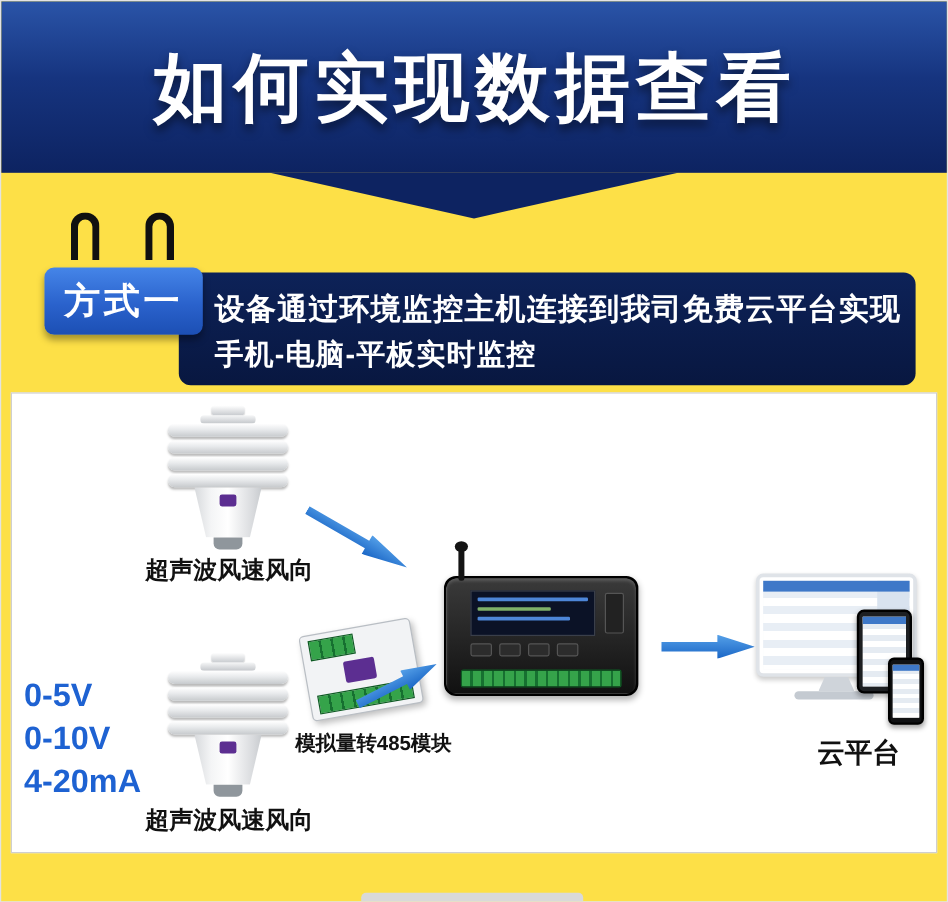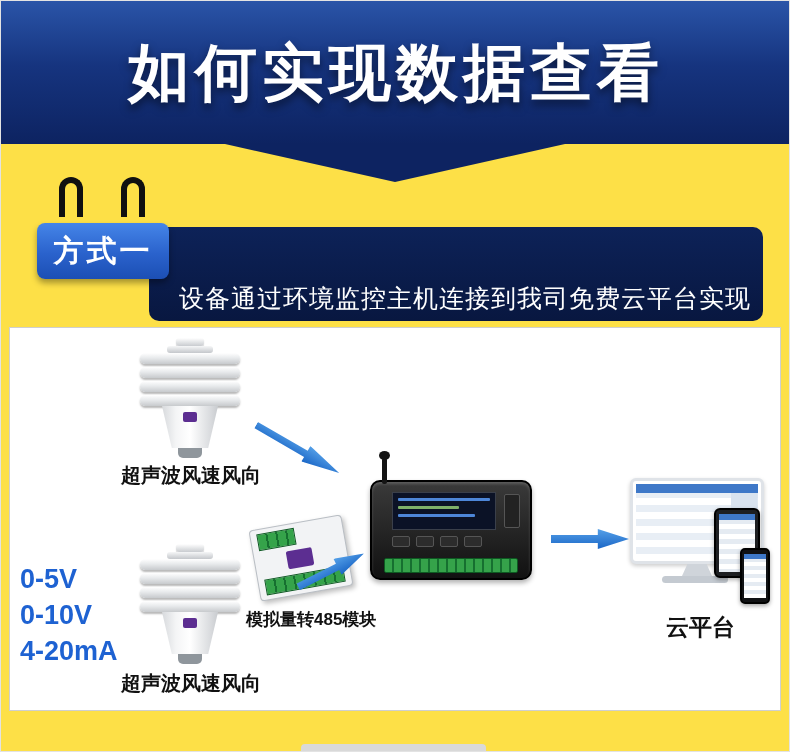--- a/index.html
+++ b/index.html
@@ -39,21 +39,21 @@
     border-radius:8px;box-shadow:0 4px 6px rgba(0,0,0,.35);
     display:flex;align-items:center;justify-content:center;z-index:6;
   }
   .method-tab span{color:#fff;font-size:30px;font-weight:700;letter-spacing:3px;white-space:nowrap;}
   .desc-panel{
     position:absolute;left:148px;top:226px;width:614px;height:94px;
     background:linear-gradient(180deg,#0d2258,#081740);
     border-radius:10px;z-index:5;box-sizing:border-box;
     padding:12px 0 0 30px;
   }
-  .desc-line{color:#ffffff;font-size:25px;font-weight:400;line-height:38px;letter-spacing:1px;white-space:nowrap;margin-top:40px;}
+  .desc-line{color:#ffffff;font-size:25px;font-weight:700;line-height:38px;letter-spacing:1px;white-space:nowrap;}
   .desc-line.line2{font-size:24px;}
   
   .diagram{
     position:absolute;left:8px;top:326px;width:772px;height:384px;
     background:#ffffff;border:1px solid #cfcfcf;box-sizing:border-box;
   }
   
   .sensor{position:absolute;width:120px;height:122px;}
   .sensor1{left:120px;top:10px;}
   .sensor2{left:120px;top:216px;}
@@ -73,21 +73,21 @@
   
   .lbl{position:absolute;white-space:nowrap;}
   .sensor-name{font-size:20px;font-weight:700;color:#111;width:150px;text-align:center;}
   .sensor1-name{left:106px;top:134px;}
   .sensor2-name{left:106px;top:342px;}
   .type-blue{font-size:27px;font-weight:700;color:#1e62d2;}
   .rs485{left:10px;top:76px;}
   .an1{left:10px;top:236px;} .an2{left:10px;top:272px;} .an3{left:10px;top:308px;}
   .module-name{left:236px;top:280px;font-size:17px;font-weight:700;color:#111;}
   .host-name{left:376px;top:277px;font-size:23px;font-weight:700;color:#111;}
-  .cloud-name{left:656px;top:284px;font-size:23px;font-weight:700;color:#111;}
+  .cloud-name{left:671px;top:284px;font-size:23px;font-weight:700;color:#111;}
   
   .arrow{position:absolute;height:18px;
     background:linear-gradient(180deg,#55a0e8,#1a66c6);
     clip-path:polygon(0 30%,60% 30%,60% 0,100% 50%,60% 100%,60% 70%,0 70%);
     transform-origin:0 50%;}
   .arrow1{left:246px;top:88px;width:96px;transform:rotate(30deg);}
   .arrow2{left:288px;top:250px;width:74px;transform:rotate(-27deg);}
   .arrow3{left:541px;top:201px;width:78px;height:20px;}
   
   .module{position:absolute;left:244px;top:194px;width:92px;height:70px;
@@ -169,20 +169,21 @@
   <div class="banner-chevron"></div>
 
   <div class="hook hook1"></div>
   <div class="hook hook2"></div>
   <div class="method-tab">
     <span>方式一</span>
   </div>
 
   <div class="desc-panel">
     <div class="desc-line">设备通过环境监控主机连接到我司免费云平台实现</div>
+    <div class="desc-line line2">手机-电脑-平板实时监控</div>
   </div>
 
   <div class="diagram">
 
     <div class="sensor sensor1">
       <div class="s-cap"></div>
       <div class="s-neck"></div>
       <div class="s-disk d1"></div>
       <div class="s-disk d2"></div>
       <div class="s-disk d3"></div>

